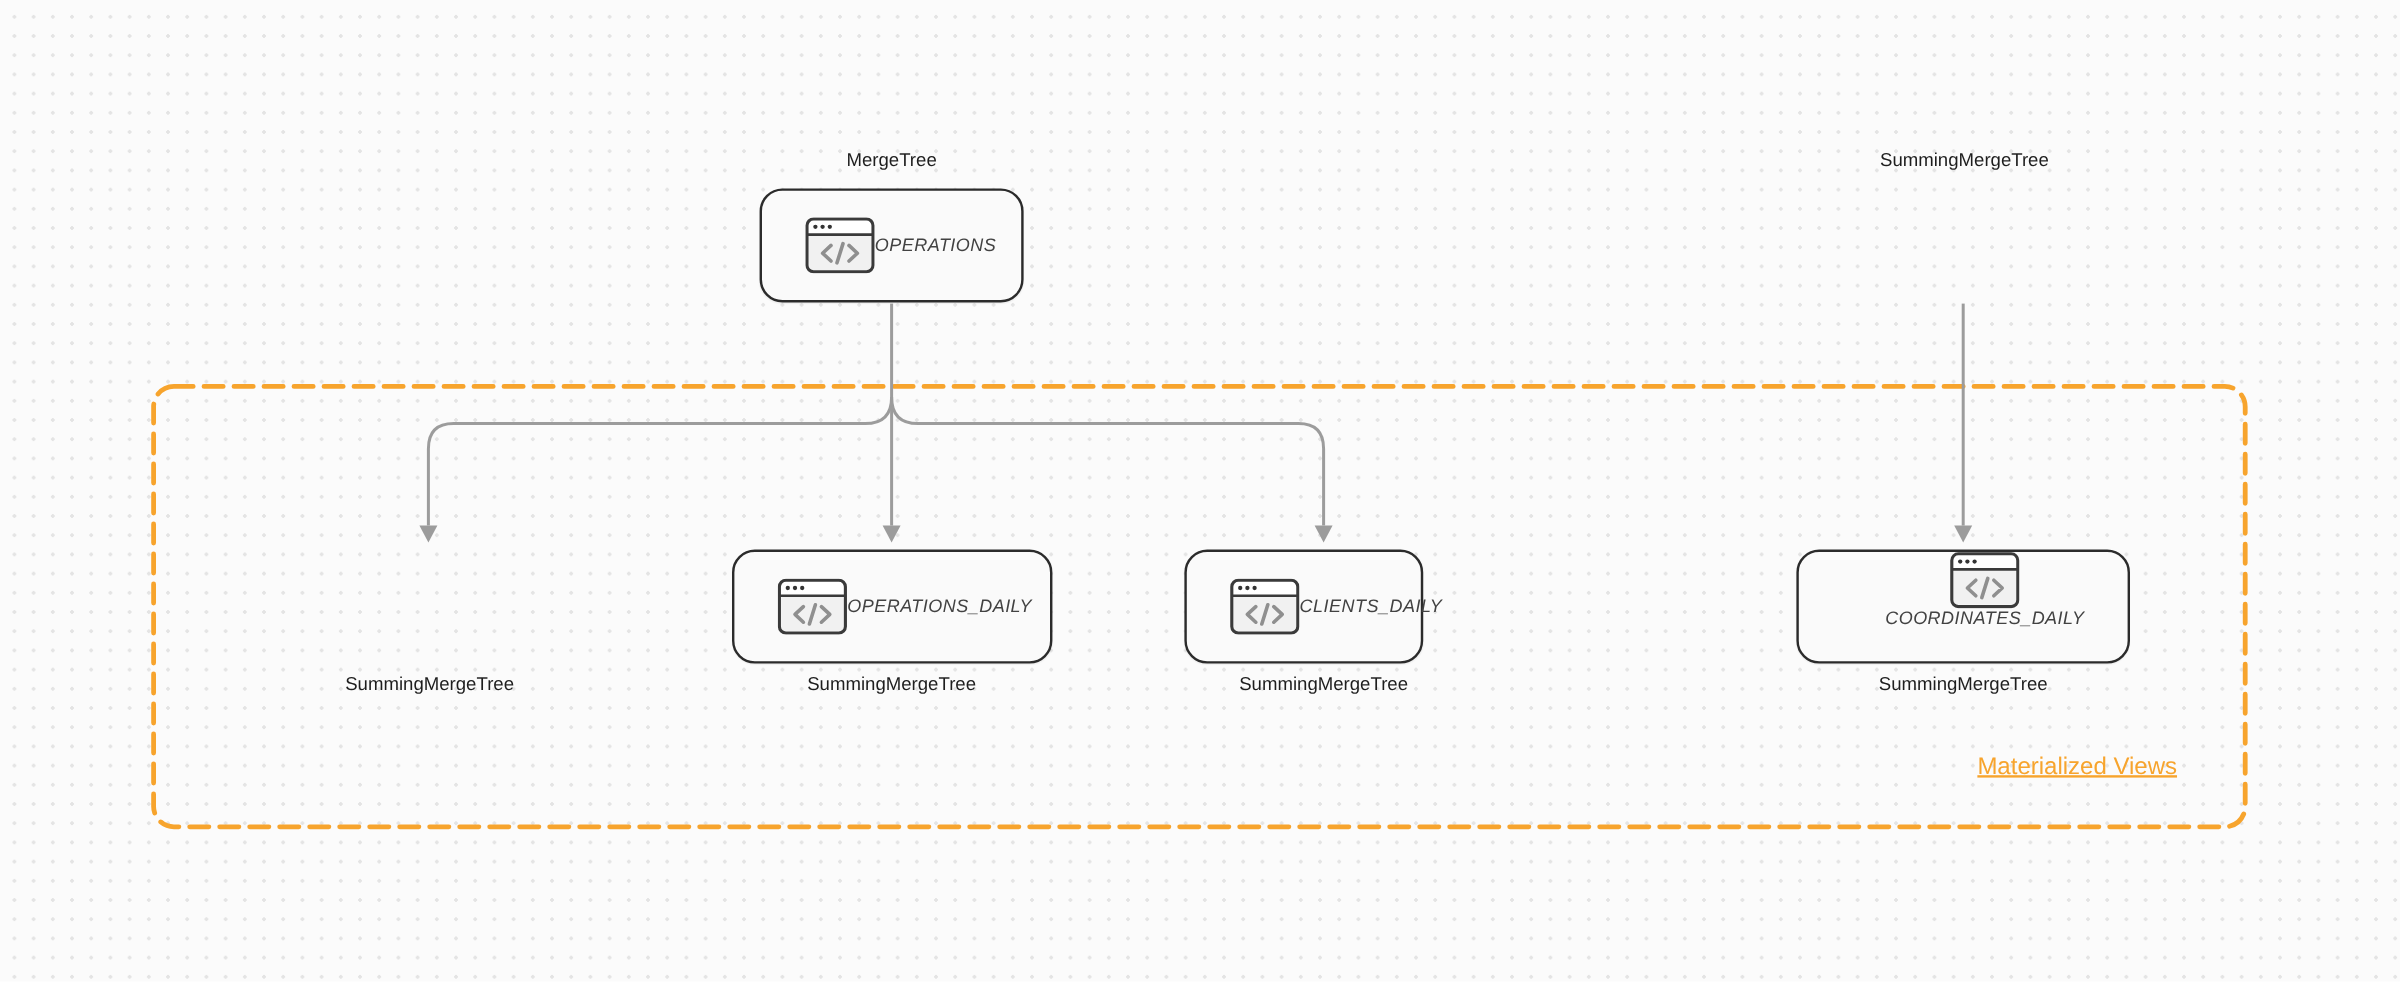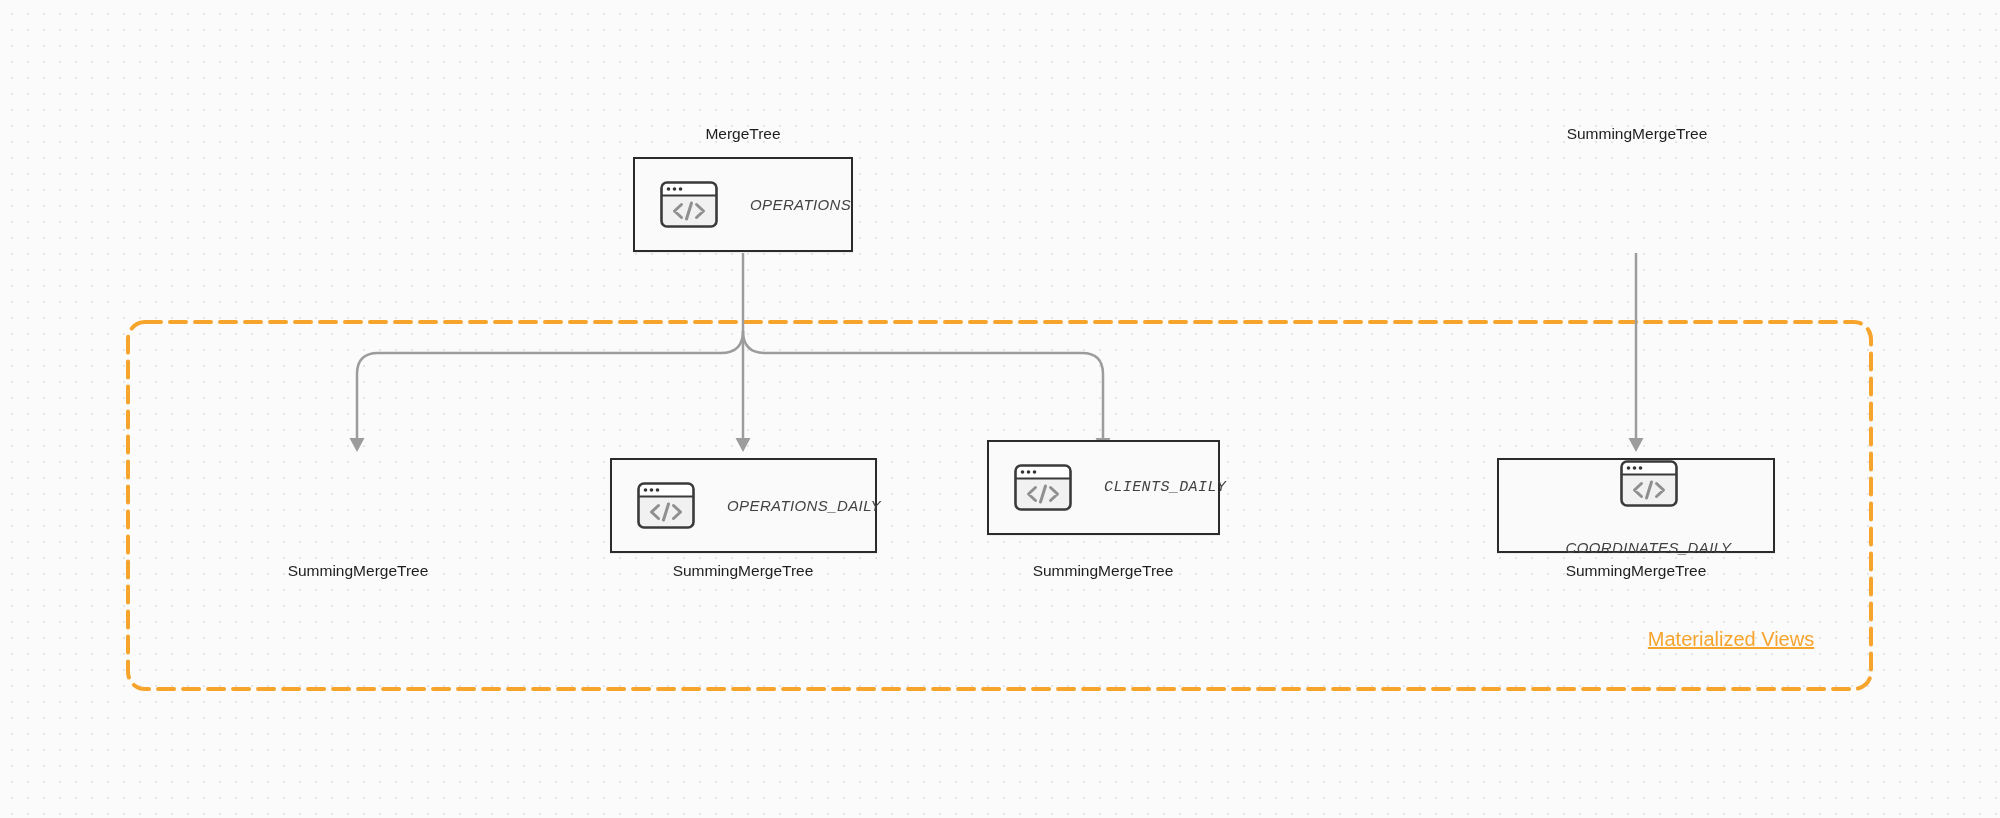--- a/index.html
+++ b/index.html
@@ -38,25 +38,25 @@
     stroke-linecap:round;
     fill:none;
   }
 
   .node{
     position:absolute;
     height:95px;
     z-index:2;
     display:flex;
     align-items:center;
-    gap:32px;
-    padding-left:25px;
+    gap:0;
+    padding-left:36px;
     background:var(--node_fill);
     border:2.5px solid var(--node_border);
-    border-radius:0;
+    border-radius:19px;
     box-shadow:0 1px 1px rgba(0,0,0,0.05);
     cursor:pointer;
   }
   .node-title{
     font-style:italic;
     font-size:15px;
     font-weight:500;
     letter-spacing:0.4px;
     color:var(--node_text);
     white-space:nowrap;
@@ -146,21 +146,21 @@
       <rect x="1.5" y="1.5" width="55" height="44" rx="5.5" fill="none" stroke="var(--icon_stroke)" stroke-width="2.6"></rect>
       <line x1="2" y1="14.5" x2="56" y2="14.5" stroke="var(--icon_stroke)" stroke-width="2.2"></line>
       <circle cx="8.5" cy="8" r="1.8" fill="#333"></circle>
       <circle cx="14.5" cy="8" r="1.8" fill="#333"></circle>
       <circle cx="20.5" cy="8" r="1.8" fill="#333"></circle>
       <path d="M21.5 23.5 L14.5 30 L21.5 36.5 M26.5 38 L31.5 22 M36.5 23.5 L43.5 30 L36.5 36.5" fill="none" stroke="var(--icon_glyph)" stroke-width="3" stroke-linecap="round" stroke-linejoin="round"></path>
     </svg>
     <span class="node-title">OPERATIONS_DAILY</span>
   </div>
 
-  <div class="node" style="left:987px;top:440px;width:233px;font-family:Liberation Mono, monospace;">
+  <div class="node" style="left:987px;top:458px;width:199px;">
     <svg class="win-icon" width="58" height="47" viewBox="0 0 58 47">
       <rect x="1.5" y="1.5" width="55" height="44" rx="5.5" fill="#FFFFFF"></rect>
       <rect x="3" y="14.5" width="52" height="29.5" rx="3" fill="#F1F1F1"></rect>
       <rect x="1.5" y="1.5" width="55" height="44" rx="5.5" fill="none" stroke="var(--icon_stroke)" stroke-width="2.6"></rect>
       <line x1="2" y1="14.5" x2="56" y2="14.5" stroke="var(--icon_stroke)" stroke-width="2.2"></line>
       <circle cx="8.5" cy="8" r="1.8" fill="#333"></circle>
       <circle cx="14.5" cy="8" r="1.8" fill="#333"></circle>
       <circle cx="20.5" cy="8" r="1.8" fill="#333"></circle>
       <path d="M21.5 23.5 L14.5 30 L21.5 36.5 M26.5 38 L31.5 22 M36.5 23.5 L43.5 30 L36.5 36.5" fill="none" stroke="var(--icon_glyph)" stroke-width="3" stroke-linecap="round" stroke-linejoin="round"></path>
     </svg>

